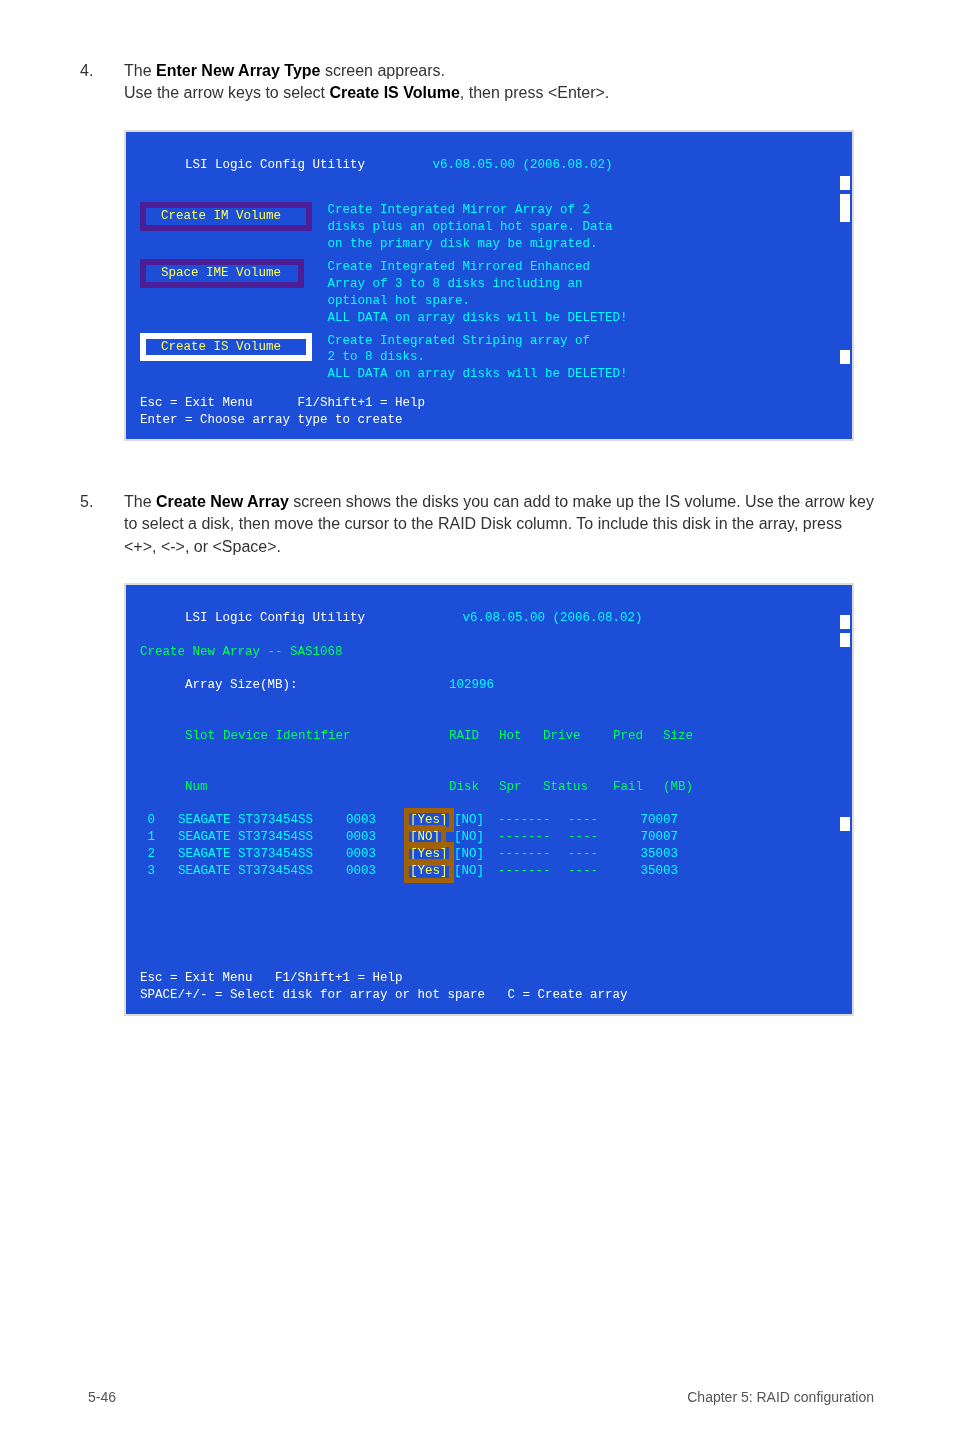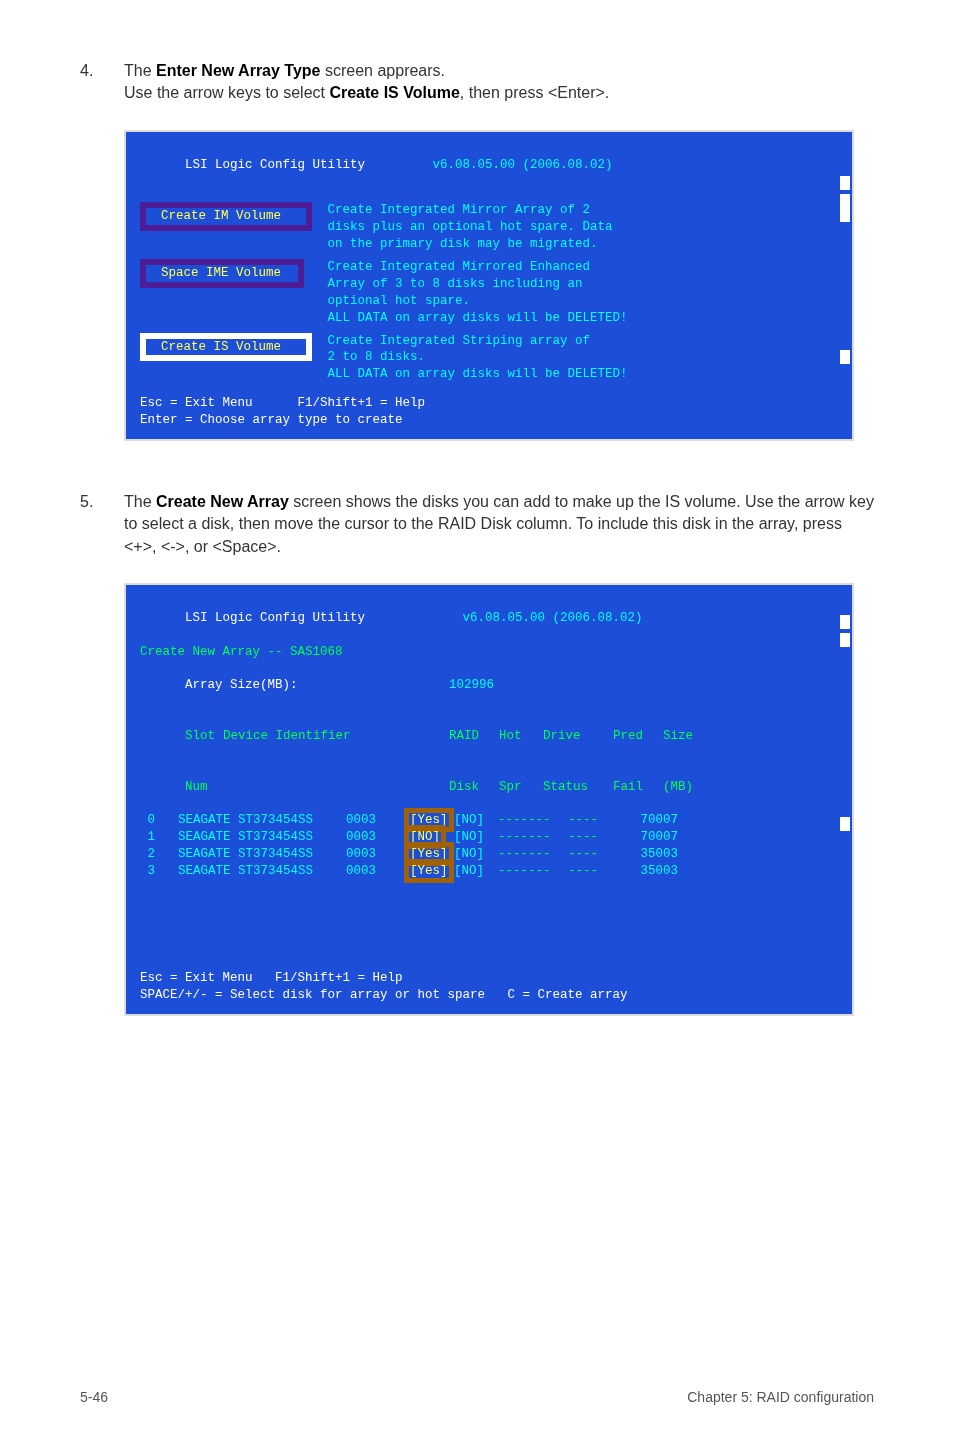--- a/index.html
+++ b/index.html
@@ -65,21 +65,21 @@
     border: 6px solid #4c1d95;
     display: inline-block;
     padding: 0 2px 0 0;
   }
   .menu-item-box.selected { border-color: #fff; }
   .t2-cell { display: inline-block; }
   .t2-line { white-space: pre; }
   .footer {
     position: fixed;
     bottom: 30px;
-    left: 80px;
+    left: 88px;
     right: 80px;
     display: flex;
     justify-content: space-between;
     font-size: 14px;
     color: #555;
   }
   .scroll-ind {
     position: absolute;
     right: 2px;
     width: 10px;

